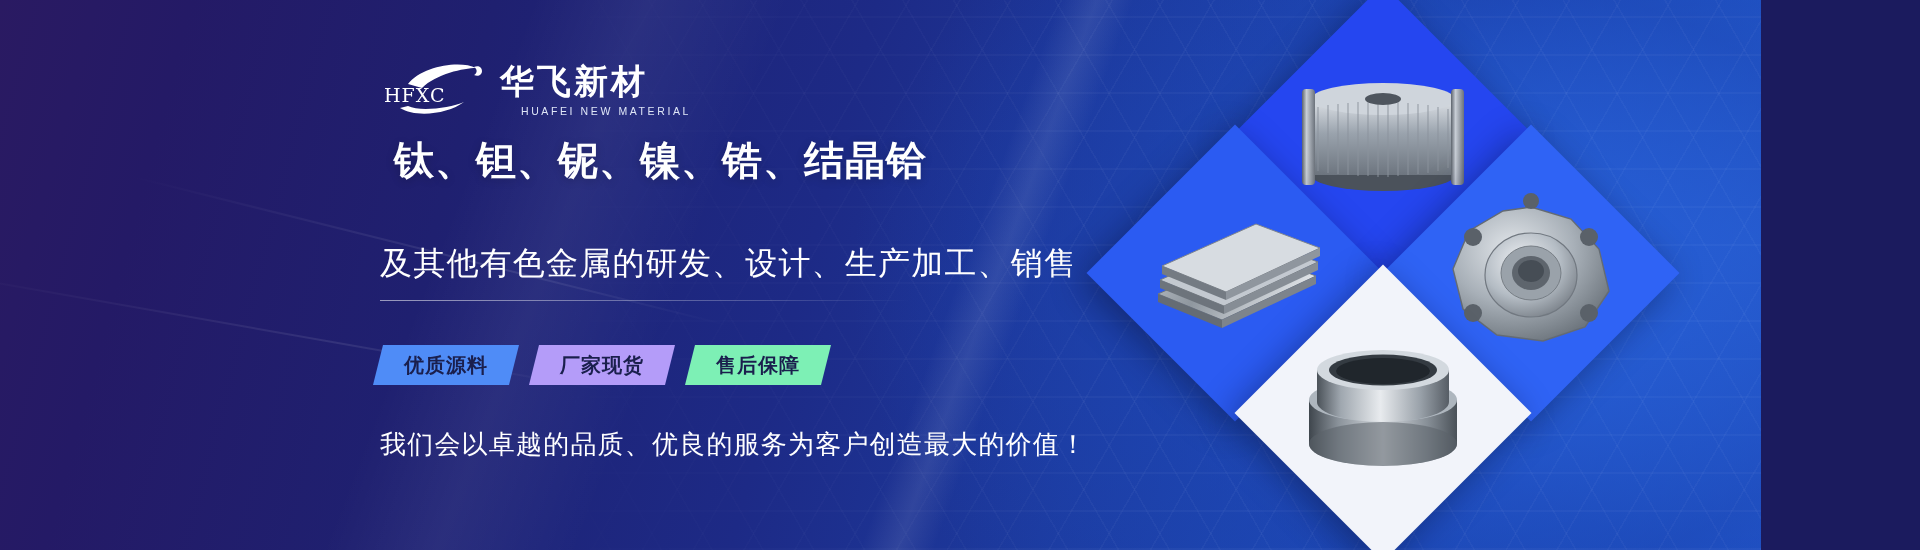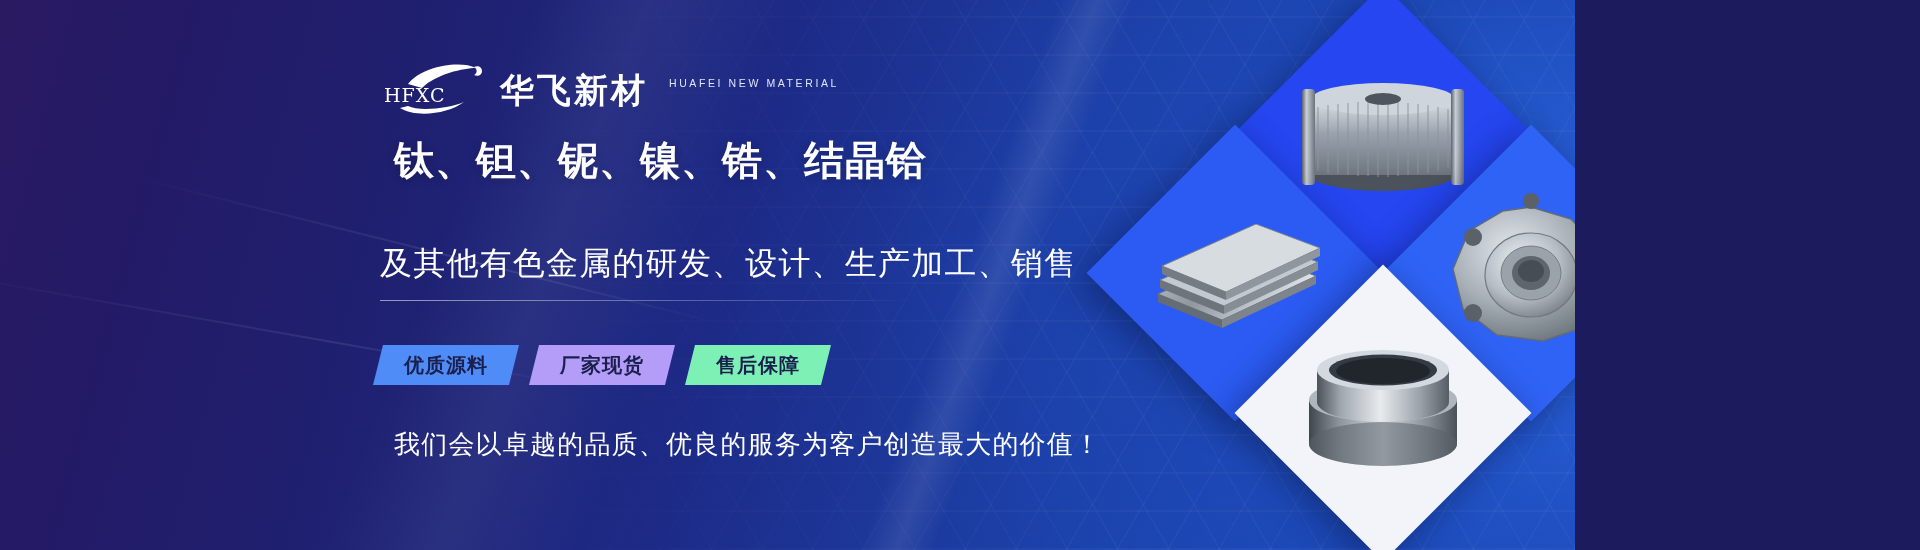--- a/index.html
+++ b/index.html
@@ -4,21 +4,21 @@
 <style>
   * { margin:0; padding:0; box-sizing:border-box; }
   html, body { width:1920px; height:550px; overflow:hidden; }
   body {
     font-family: "Liberation Sans", "DejaVu Sans", sans-serif;
     background:#1b1b5e;
   }
 
   .banner {
     position:relative;
-    width:1575px; height:550px;
+    width:1761px; height:550px;
     overflow:hidden;
     background:
       radial-gradient(ellipse 900px 700px at 1500px 280px, rgba(41,98,220,0.95) 0%, rgba(30,70,180,0.55) 42%, rgba(25,40,120,0.0) 72%),
       radial-gradient(ellipse 800px 620px at 1750px 240px, rgba(50,120,240,0.70) 0%, rgba(35,75,190,0.25) 50%, rgba(20,30,110,0) 78%),
       linear-gradient(105deg, #2a1a62 0%, #241a66 10%, #1f2070 26%, #1d2a86 46%, #1c3a9e 62%, #1b48b4 78%, #1b53c4 92%, #1f5ad0 100%);
     text-decoration: underline;
   }
 
   
   .hexmesh {
@@ -55,21 +55,21 @@
     background:linear-gradient(to right, rgba(255,255,255,0) 0%, rgba(255,255,255,0.09) 60%, rgba(255,255,255,0) 100%);
     transform:rotate(10deg);
   }
 
   
   .content { position:absolute; left:378px; top:0; width:820px; height:550px; }
 
   .logo-row { position:absolute; left:0; top:58px; display:flex; align-items:center; gap:14px; }
   .logo-mark { position:relative; width:108px; height:62px; flex:none; }
   .logo-mark svg { display:block; width:108px; height:62px; }
-  .logo-text { display:flex; flex-direction:row; justify-content:center; padding-top:2px; }
+  .logo-text { display:flex; flex-direction:column; justify-content:center; padding-top:2px; }
   .logo-cn {
     font-family:"DejaVu Sans","Liberation Sans",sans-serif;
     font-size:34px; font-weight:700; color:#ffffff;
     letter-spacing:3px; line-height:1.06;
   }
   .logo-en {
     font-size:10.5px; color:#dfe6f7; letter-spacing:2.6px;
     margin-top:5px; white-space:nowrap;padding-left:21px;
   }
 
@@ -98,21 +98,21 @@
     height:40px; display:flex; align-items:center; justify-content:center;
     padding:0 26px;
     font-family:"DejaVu Sans","Liberation Sans",sans-serif;
     font-size:20px; font-weight:700; color:#1a1f4d;
     letter-spacing:1px; white-space:nowrap;
     transform:skewX(-14deg);
   }
   .badge span { transform:skewX(14deg); display:block; }
 
   .tagline {
-    position:absolute; left:16px; top:427px;
+    position:absolute; left:2px; top:427px;
     font-family:"DejaVu Sans","Liberation Sans",sans-serif;
     font-size:26px; color:#ffffff; font-weight:400;
     letter-spacing:1.2px; white-space:nowrap;
   }
 
   
   .gallery { position:absolute; left:1060px; top:0; width:530px; height:550px; }
   .dia {
     position:absolute; width:210px; height:210px;
     transform:rotate(45deg);

